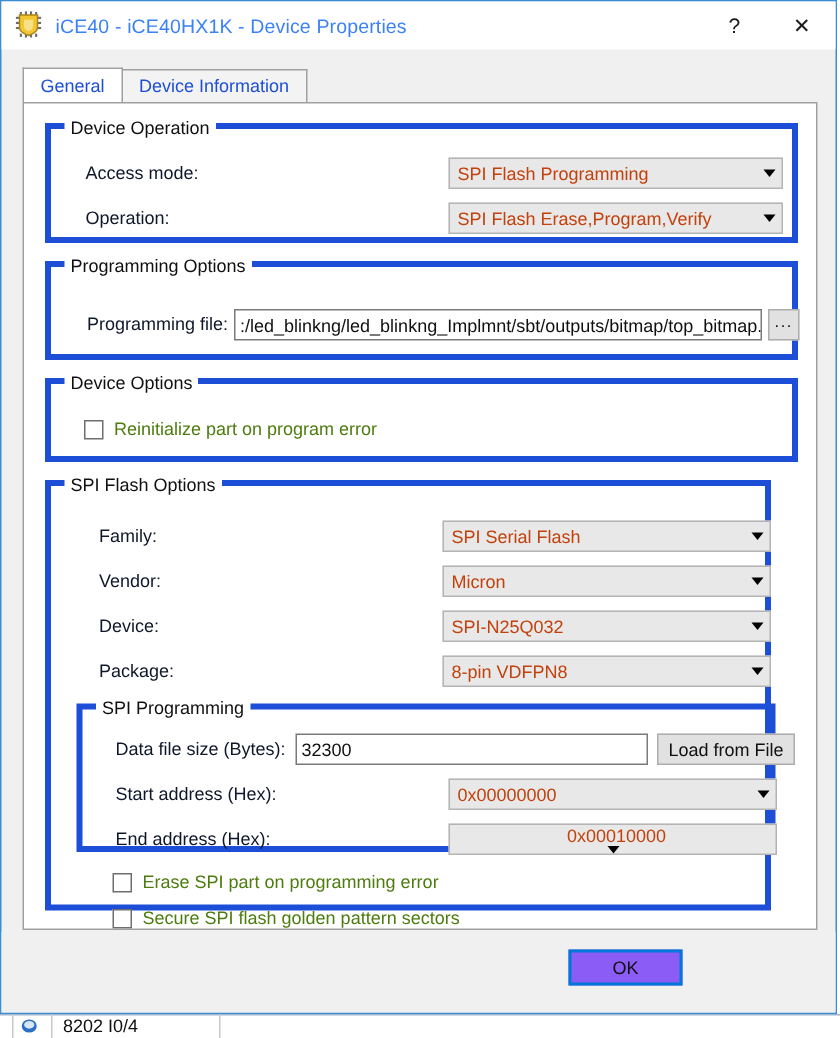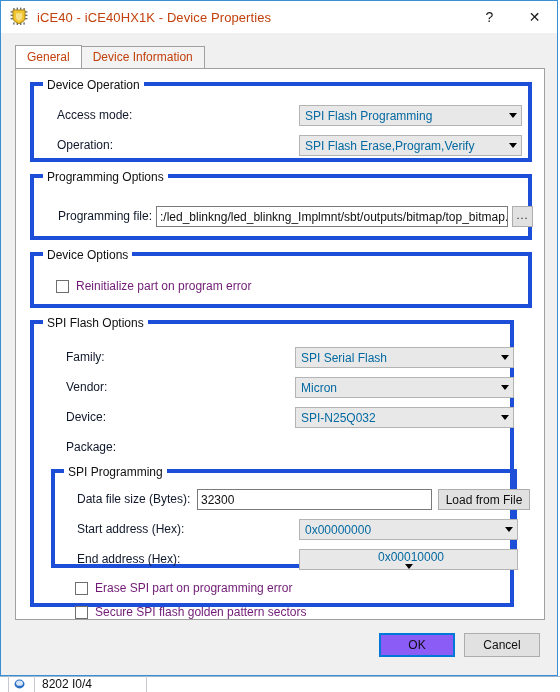--- a/index.html
+++ b/index.html
@@ -77,21 +77,21 @@
   }
   .title-icon {
     width: 20px;
     height: 20px;
     margin-left: 9px;
     margin-right: 7px;
     flex: 0 0 auto;
   }
   .title-text {
     font-size: 13px;
-    color: #c2410c;
+    color: #3b82f6;
     letter-spacing: 0.1px;
   }
   .title-btns {
     position: absolute;
     right: 0;
     top: 0;
     height: 32px;
     display: flex;
   }
   .tb-btn {
@@ -115,21 +115,21 @@
     align-items: flex-end;
   }
   .tab {
     height: 22px;
     line-height: 21px;
     padding: 0 11px;
     border: 1px solid #a0a0a0;
     border-bottom: none;
     background: #f3f3f3;
     font-size: 12px;
-    color: #c2410c;
+    color: #1d4ed8;
     box-sizing: border-box;
     cursor: default;
   }
   .tab.active {
     background: #ffffff;
     position: relative;
     z-index: 3;
     height: 23px;
     line-height: 22px;
   }
@@ -178,21 +178,21 @@
     background: #e8e8e8;
     border: 1px solid #b4b4b4;
     box-sizing: border-box;
     display: flex;
     align-items: center;
     cursor: default;
   }
   .combo .cval {
     padding-left: 5px;
     font-size: 12px;
-    color: #0369a1;
+    color: #c2410c;
     white-space: nowrap;
     overflow: hidden;
     flex: 1 1 auto;
   }
   .combo .arrow {
     width: 17px;
     flex: 0 0 auto;
     display: flex;
     align-items: center;
     justify-content: center;
@@ -249,21 +249,21 @@
     width: 13px;
     height: 13px;
     background: #ffffff;
     border: 1px solid #6e6e6e;
     box-sizing: border-box;
     flex: 0 0 auto;
   }
   .chklbl {
     margin-left: 7px;
     font-size: 12px;
-    color: #701a75;
+    color: #4d7c0f;
     white-space: nowrap;
   }
 
   
   .footer {
     position: absolute;
     left: 0;
     bottom: 0;
     width: 556px;
     height: 54px;
@@ -402,20 +402,26 @@
 
       <div class="lbl" style="left:32px; top:86px;">Device:</div>
       <div class="combo" style="left:261px; top:83px; width:219px;">
         <div class="cval">SPI-N25Q032</div>
         <div class="arrow">
             <div class="caret"></div>
           </div>
       </div>
 
       <div class="lbl" style="left:32px; top:116px;">Package:</div>
+      <div class="combo" style="left:261px; top:113px; width:219px;">
+        <div class="cval">8-pin VDFPN8</div>
+        <div class="arrow">
+            <div class="caret"></div>
+          </div>
+      </div>
 
       <div class="group" style="left:17px; top:145px; width:466px; height:99px;">
         <div class="legend">SPI Programming</div>
 
         <div class="lbl" style="left:22px; top:19px;">Data file size (Bytes):</div>
         <div class="textfield" style="left:142px; top:16px; width:235px;">32300</div>
         <div class="btn" style="left:383px; top:16px; width:92px; height:21px;">Load from File</div>
 
         <div class="lbl" style="left:22px; top:49px;">Start address (Hex):</div>
         <div class="combo" style="left:244px; top:46px; width:219px;">
@@ -441,15 +447,14 @@
 
       <div class="chkrow" style="left:41px; top:281px;">
         <div class="chkbox"></div>
         <div class="chklbl">Secure SPI flash golden pattern sectors</div>
       </div>
     </div>
   </div>
 
   <div class="footer">
     <div class="footer-btn default" style="left:378px;">OK</div>
-    <div class="footer-btn" style="left:463px;">Cancel</div>
   </div>
 </div>
 
 </body></html>

